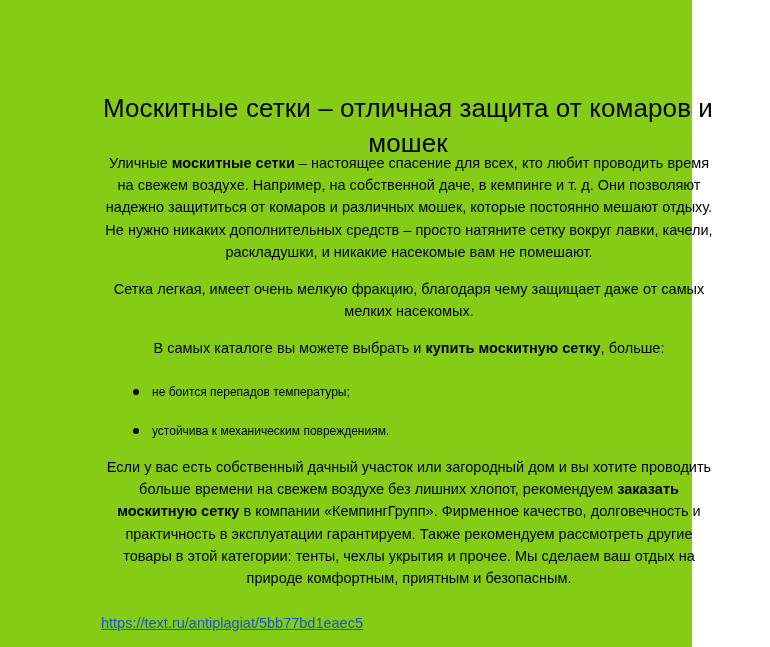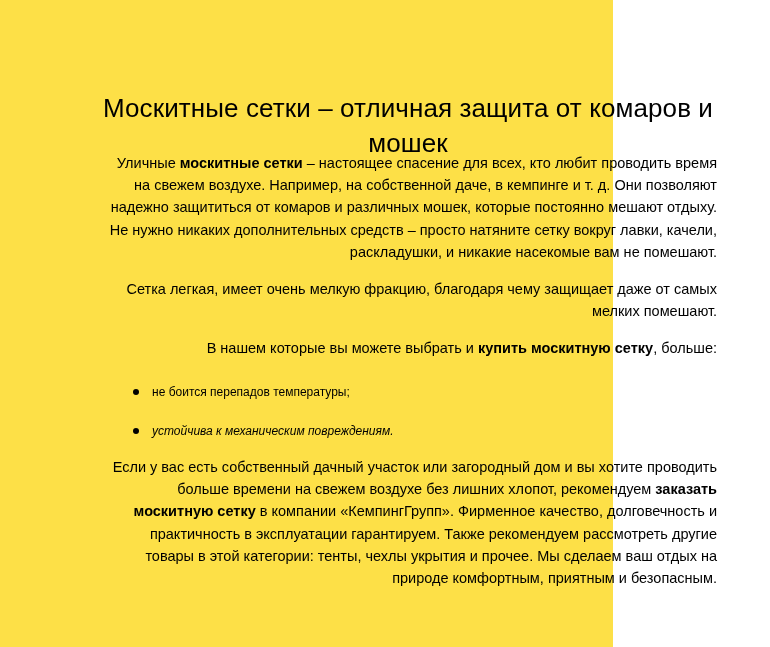--- a/index.html
+++ b/index.html
@@ -9,23 +9,23 @@
   }
   body {
     width: 770px;
     height: 647px;
     font-family: "Liberation Sans", "DejaVu Sans", sans-serif;
     color: #000000;
     overflow: hidden;
   }
   .page {
     position: relative;
-    width: 613px;
+    width: 692px;
     height: 647px;
-    background: #fde047;
+    background: #84cc16;
     box-sizing: border-box;
   }
   .doc-title {
     position: absolute;
     left: 101px;
     top: 74px;
     width: 614px;
     text-align: center;
     font-size: 26px;
     font-weight: 400;
@@ -37,21 +37,21 @@
     position: absolute;
     left: 101px;
     top: 152px;
     width: 616px;
   }
   p.para {
     margin: 0 0 15px 0;
     font-size: 14.5px;
     line-height: 22.2px;
     color: #000000;
-    text-align: right;
+    text-align: center;
   }
   p.para:last-child {
     margin-bottom: 0;
   }
   b.bold {
     font-weight: 700;
   }
   ul.feature-list {
     margin: 0 0 14px 0;
     padding: 0;
@@ -60,21 +60,20 @@
   ul.feature-list li {
     position: relative;
     margin: 0 0 17px 0;
     padding-left: 51px;
     font-size: 12px;
     line-height: 22.2px;
     color: #000000;
   }
   ul.feature-list li:last-child {
     margin-bottom: 0;
-    font-style: italic;
   }
   ul.feature-list li .bullet {
     position: absolute;
     left: 32px;
     top: 8px;
     width: 6px;
     height: 6px;
     background: #000000;
     border-radius: 50%;
     display: block;
@@ -101,29 +100,30 @@
 
   <h1 class="doc-title">
     <span>Москитные сетки – отличная защита от комаров и</span>
     <span>мошек</span>
   </h1>
 
   <div class="body-block">
 
     <p class="para"><span>Уличные </span><b class="bold">москитные сетки</b><span> – настоящее спасение для всех, кто любит проводить время на свежем воздухе. Например, на собственной даче, в кемпинге и т. д. Они позволяют надежно защититься от комаров и различных мошек, которые постоянно мешают отдыху. Не нужно никаких дополнительных средств – просто натяните сетку вокруг лавки, качели, раскладушки, и никакие насекомые вам не помешают.</span></p>
 
-    <p class="para">Сетка легкая, имеет очень мелкую фракцию, благодаря чему защищает даже от самых мелких помешают.</p>
+    <p class="para">Сетка легкая, имеет очень мелкую фракцию, благодаря чему защищает даже от самых мелких насекомых.</p>
 
-    <p class="para"><span>В нашем которые вы можете выбрать и </span><b class="bold">купить москитную сетку</b><span>, больше:</span></p>
+    <p class="para"><span>В самых каталоге вы можете выбрать и </span><b class="bold">купить москитную сетку</b><span>, больше:</span></p>
 
     <div class="para-list-gap"></div>
 
     <ul class="feature-list">
       <li><span class="bullet"></span><span>не боится перепадов температуры;</span></li>
       <li><span class="bullet"></span><span>устойчива к механическим повреждениям.</span></li>
     </ul>
 
     <p class="para"><span>Если у вас есть собственный дачный участок или загородный дом и вы хотите проводить больше времени на свежем воздухе без лишних хлопот, рекомендуем </span><b class="bold">заказать москитную сетку</b><span> в компании «КемпингГрупп». Фирменное качество, долговечность и практичность в эксплуатации гарантируем. Также рекомендуем рассмотреть другие товары в этой категории: тенты, чехлы укрытия и прочее. Мы сделаем ваш отдых на природе комфортным, приятным и безопасным.</span></p>
 
   </div>
 
+  <a class="source-link" href="#">https://text.ru/antiplagiat/5bb77bd1eaec5</a>
 
 </div>
 
 </body></html>

